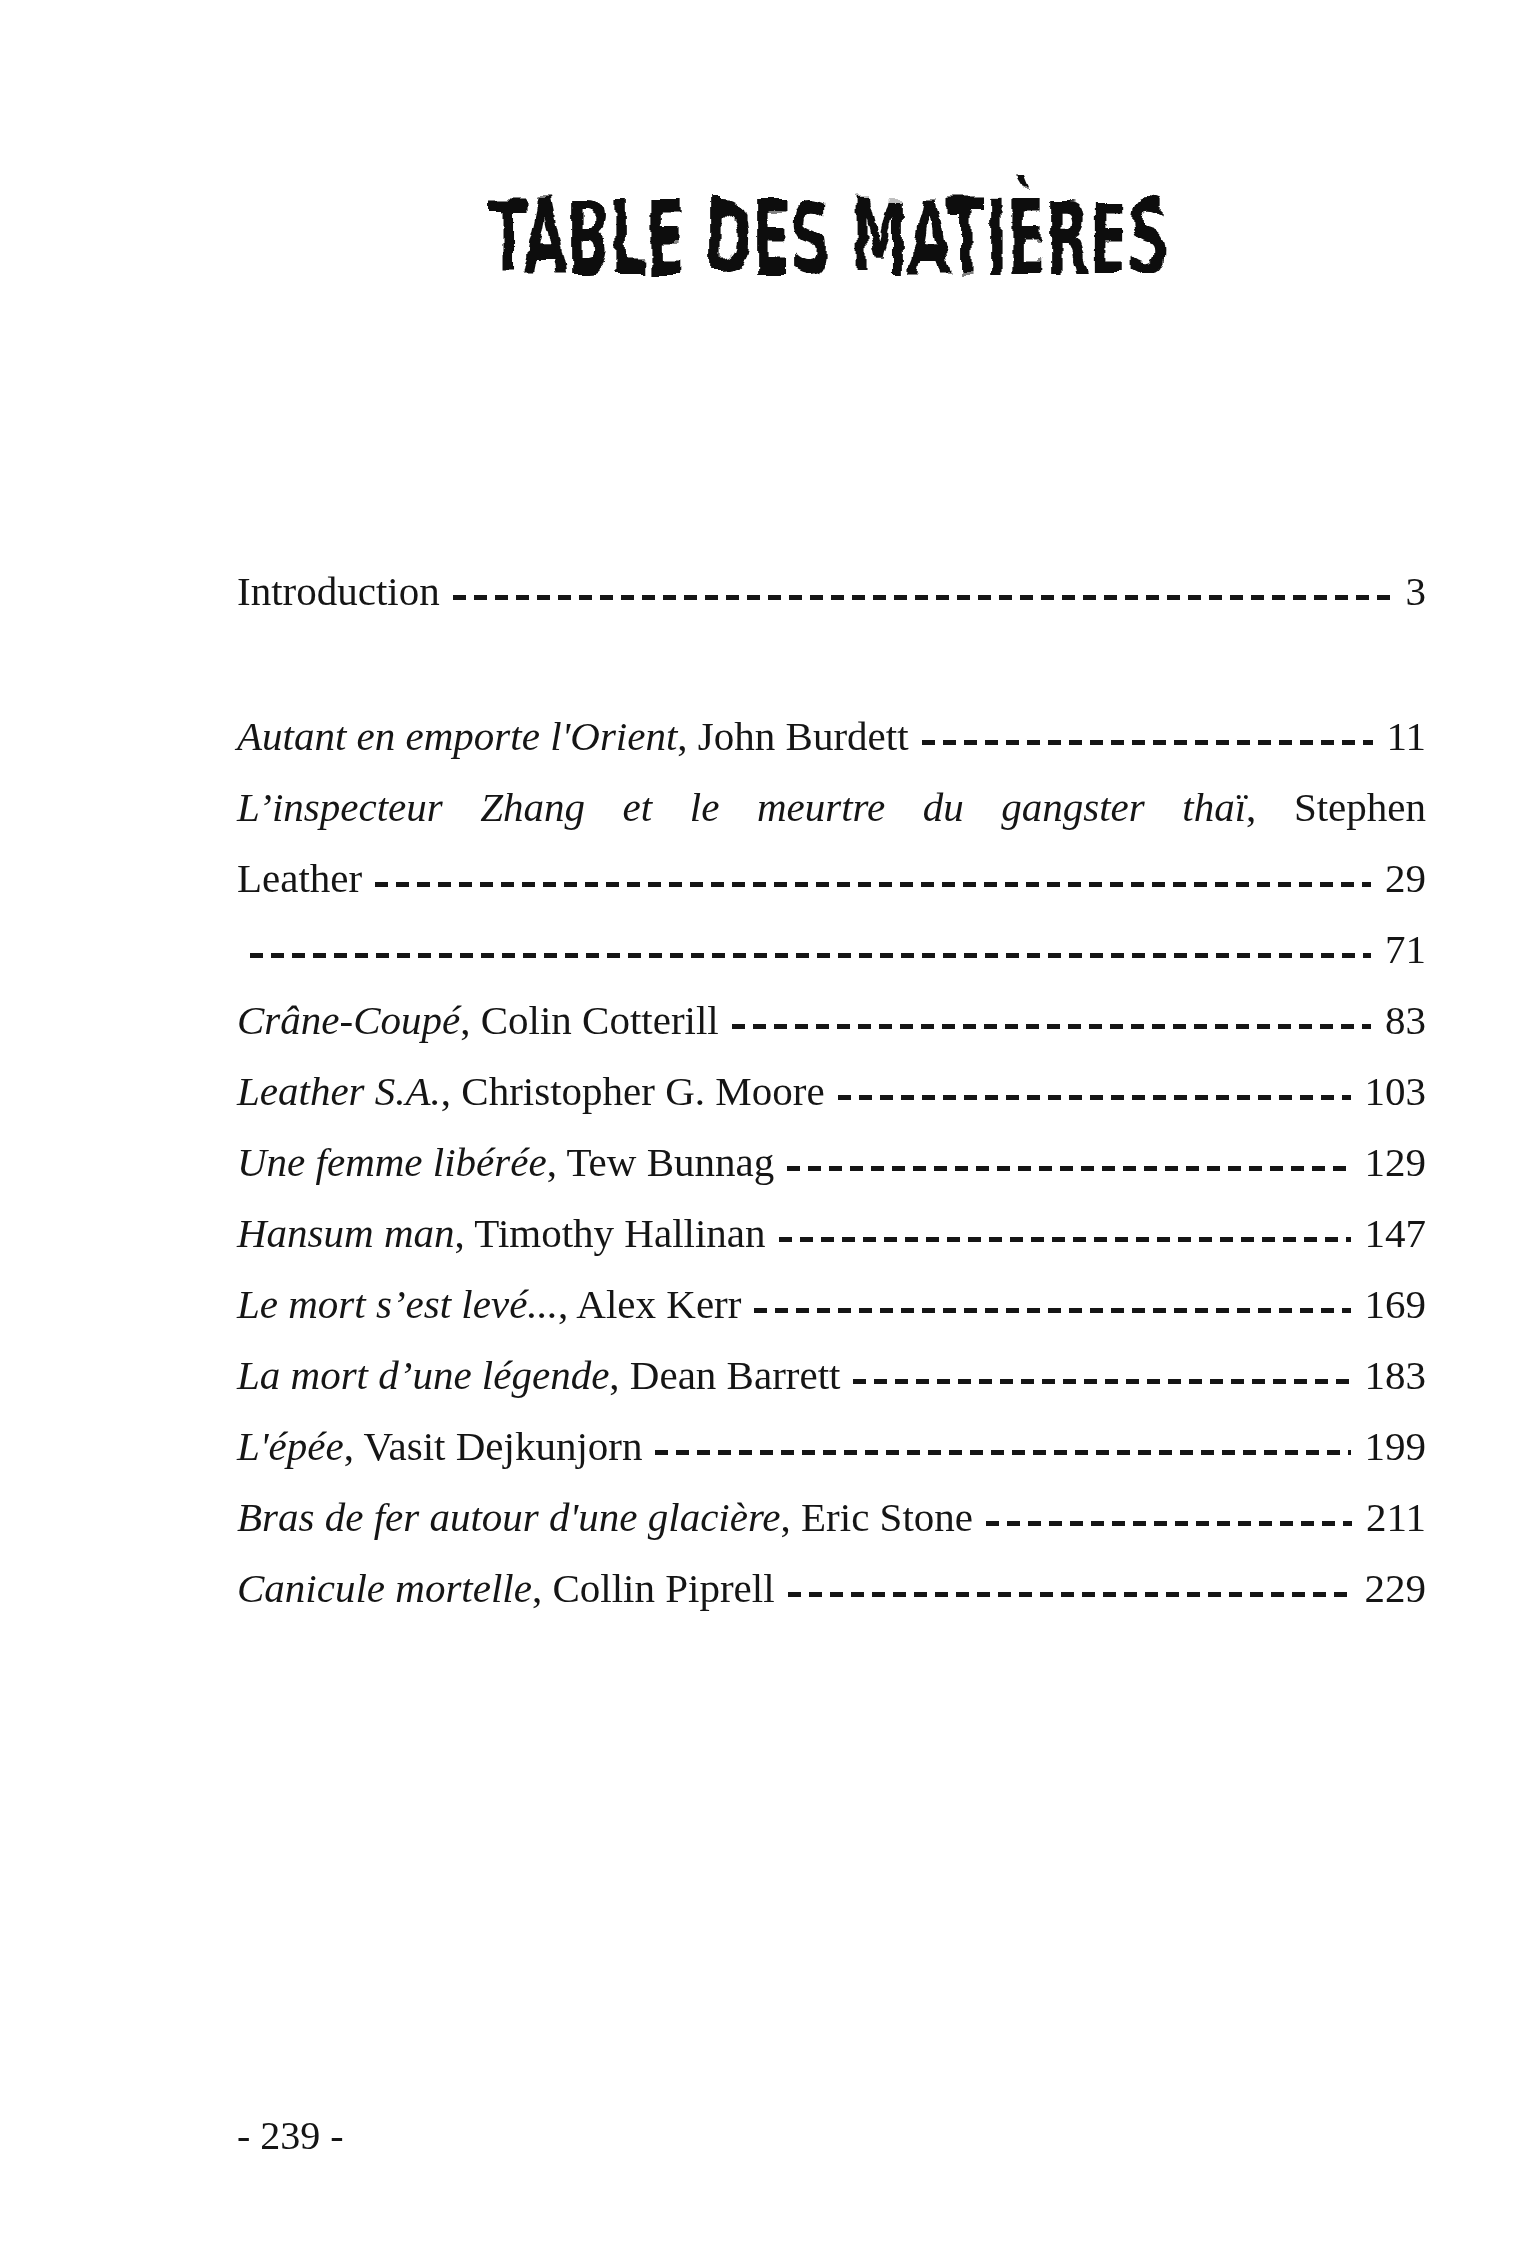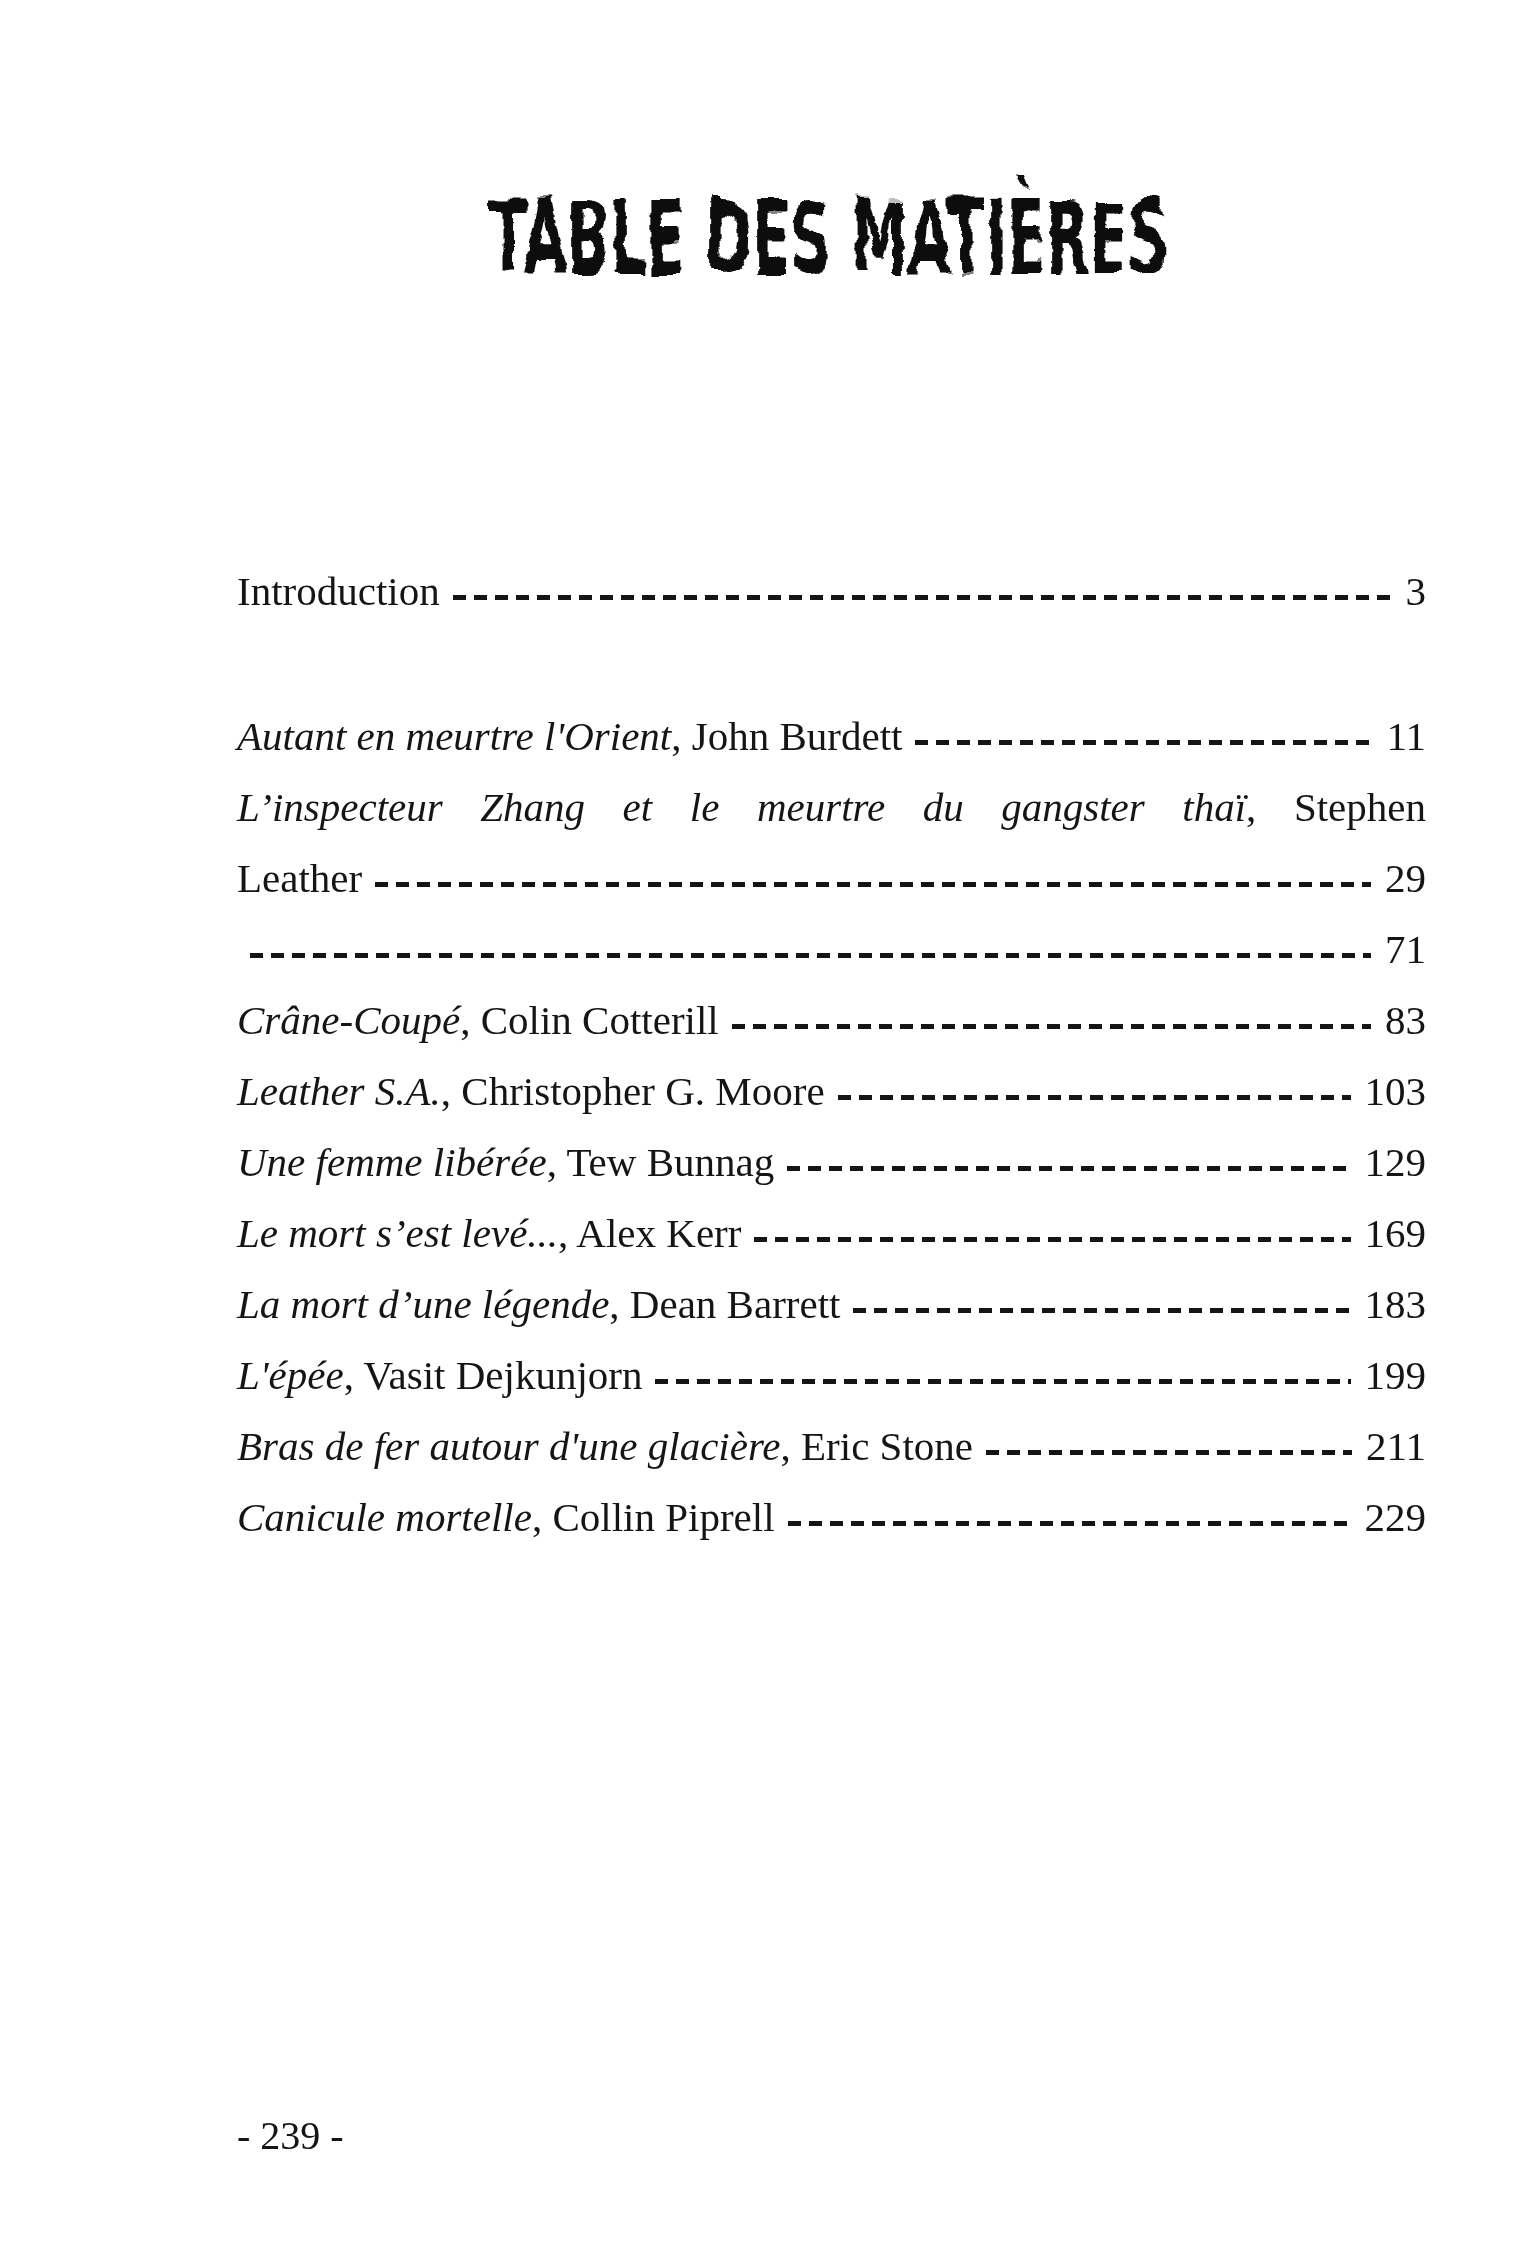--- a/index.html
+++ b/index.html
@@ -83,21 +83,21 @@
 <div class="page">
   <div class="page-title">TABLE DES MATIÈRES</div>
 
   <div class="toc">
       <div class="toc-row gap-after">
     <span class="entry-text"><span>Introduction</span></span>
     <span class="leader"></span>
     <span class="page-num">3</span>
   </div>
       <div class="toc-row">
-    <span class="entry-text"><i>Autant en meurtre l'Orient</i><span>, John Burdett</span></span>
+    <span class="entry-text"><i>Autant en emporte l'Orient</i><span>, John Burdett</span></span>
     <span class="leader"></span>
     <span class="page-num">11</span>
   </div>
       <div class="toc-row justified">
     <span class="entry-text"><i>L’inspecteur Zhang et le meurtre du gangster thaï</i><span>, Stephen</span></span>
     
     
   </div>
       <div class="toc-row">
     <span class="entry-text"><span>Leather</span></span>
@@ -117,20 +117,25 @@
     <span class="entry-text"><i>Leather S.A.</i><span>, Christopher G. Moore</span></span>
     <span class="leader"></span>
     <span class="page-num">103</span>
   </div>
       <div class="toc-row">
     <span class="entry-text"><i>Une femme libérée</i><span>, Tew Bunnag</span></span>
     <span class="leader"></span>
     <span class="page-num">129</span>
   </div>
       <div class="toc-row">
+    <span class="entry-text"><i>Hansum man</i><span>, Timothy Hallinan</span></span>
+    <span class="leader"></span>
+    <span class="page-num">147</span>
+  </div>
+      <div class="toc-row">
     <span class="entry-text"><i>Le mort s’est levé...</i><span>, Alex Kerr</span></span>
     <span class="leader"></span>
     <span class="page-num">169</span>
   </div>
       <div class="toc-row">
     <span class="entry-text"><i>La mort d’une légende</i><span>, Dean Barrett</span></span>
     <span class="leader"></span>
     <span class="page-num">183</span>
   </div>
       <div class="toc-row">

